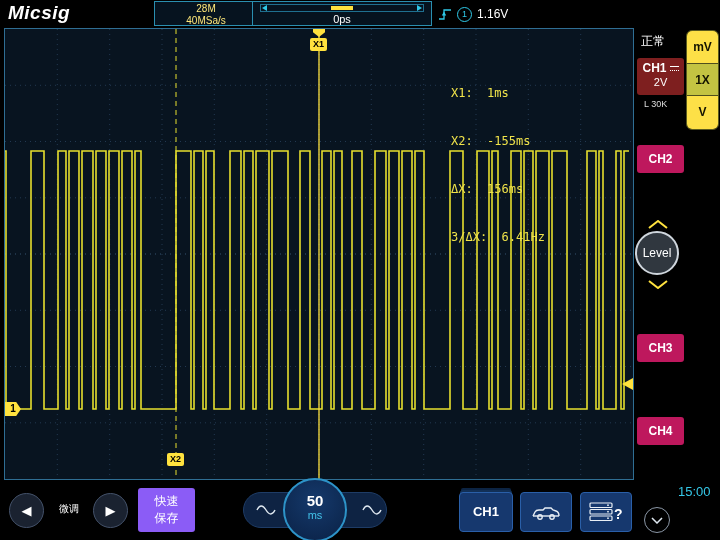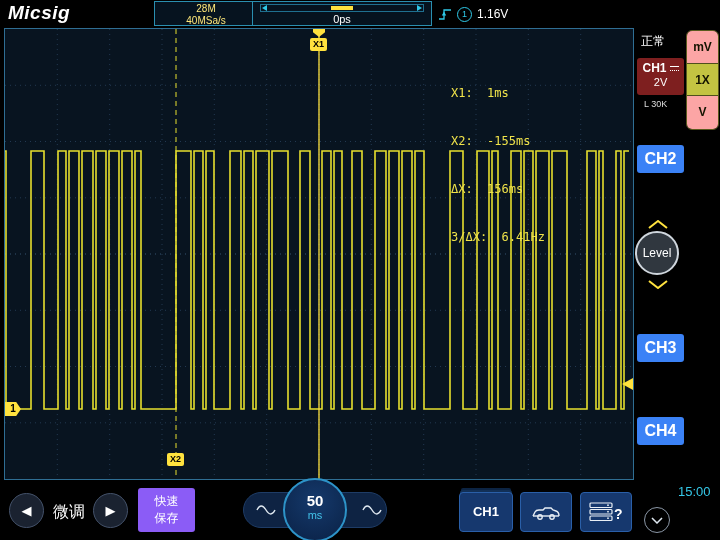--- a/index.html
+++ b/index.html
@@ -46,38 +46,38 @@
   .ch1-btn{position:absolute;left:3px;top:30px;width:47px;height:37px;background:#7e1f1f;border-radius:3px;
     color:#fff;text-align:center;}
   .ch1-top{display:flex;justify-content:center;align-items:center;gap:3px;padding-top:3px;font-weight:bold;font-size:12px;}
   .dc-icon{position:relative;width:9px;height:9px;display:inline-block;}
   .dc-icon::before{content:'';position:absolute;top:2px;left:0;right:0;border-top:1.5px solid #fff;}
   .dc-icon::after{content:'';position:absolute;top:6px;left:0;right:0;border-top:1.5px dotted #fff;}
   .ch1-scale{font-size:11px;line-height:15px;}
   .ch1-bw{position:absolute;left:10px;top:71px;color:#ddd;font-size:9px;}
   .scale-stack{position:absolute;left:52px;top:2px;width:33px;height:100px;border-radius:6px;overflow:hidden;
     border:1px solid #5a5a1e;box-sizing:border-box;}
-  .scale-cell{height:32.6px;background:#fca5a5;color:#141400;font-weight:bold;font-size:12px;line-height:33px;
+  .scale-cell{height:32.6px;background:#fde047;color:#141400;font-weight:bold;font-size:12px;line-height:33px;
     text-align:center;border-bottom:1px solid #4f4f1d;box-sizing:border-box;}
   .scale-cell.mid{background:#c3c342;}
   .scale-cell:last-child{border-bottom:none;}
-  .ch-btn{position:absolute;left:3px;width:47px;height:28px;background:#3b82f6;border-radius:3px;color:#fff;
-    font-weight:bold;font-size:16px;line-height:28px;text-align:center;}
+  .ch-btn{position:absolute;left:3px;width:47px;height:28px;background:#be185d;border-radius:3px;color:#fff;
+    font-weight:bold;font-size:12px;line-height:28px;text-align:center;}
   .ch2-btn{top:117px;} .ch3-btn{top:306px;} .ch4-btn{top:389px;}
   .level-chevron{position:absolute;left:13px;}
   .level-up{top:192px;} .level-down{top:252px;}
   .level-circle{position:absolute;left:1px;top:203px;width:44px;height:44px;border-radius:50%;
     background:#30373f;border:2px solid #cfd6dd;box-sizing:border-box;color:#fff;font-size:12px;line-height:40px;text-align:center;}
 
   
   .bottom-bar{position:absolute;left:0;top:480px;width:720px;height:60px;background:#000;}
   .nav-circle{position:absolute;top:13px;width:35px;height:35px;border-radius:50%;background:#1a2230;
     border:1px solid #44526a;box-sizing:border-box;color:#fff;font-size:13px;line-height:33px;text-align:center;}
   .prev-btn{left:9px;} .next-btn{left:93px;}
-  .fine-tune{position:absolute;left:47px;top:22px;width:44px;text-align:center;color:#fff;font-size:16px;}
+  .fine-tune{position:absolute;left:47px;top:22px;width:44px;text-align:center;color:#fff;font-size:10px;}
   .quick-save{position:absolute;left:138px;top:8px;width:57px;height:44px;background:#8b5cf6;border-radius:3px;
     color:#fff;font-size:12px;line-height:17px;text-align:center;padding-top:5px;box-sizing:border-box;}
   .tb-pill{position:absolute;left:243px;top:12px;width:144px;height:36px;background:#0e2343;
     border:1px solid #1e3c66;border-radius:18px;box-sizing:border-box;}
   .sine-icon{position:absolute;top:24px;}
   .sine-left{left:256px;} .sine-right{left:362px;}
   .tb-circle{position:absolute;left:283px;top:-2px;width:64px;height:64px;border-radius:50%;
     background:radial-gradient(circle at 50% 35%,#15396b,#0a2145);border:2px solid #2d93c8;box-sizing:border-box;
     text-align:center;color:#fff;}
   .tb-val{margin-top:12px;font-weight:bold;font-size:15px;line-height:17px;}

